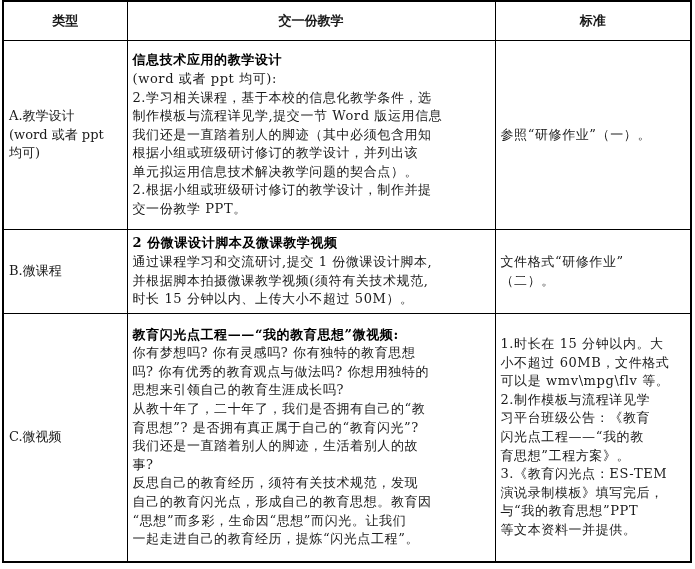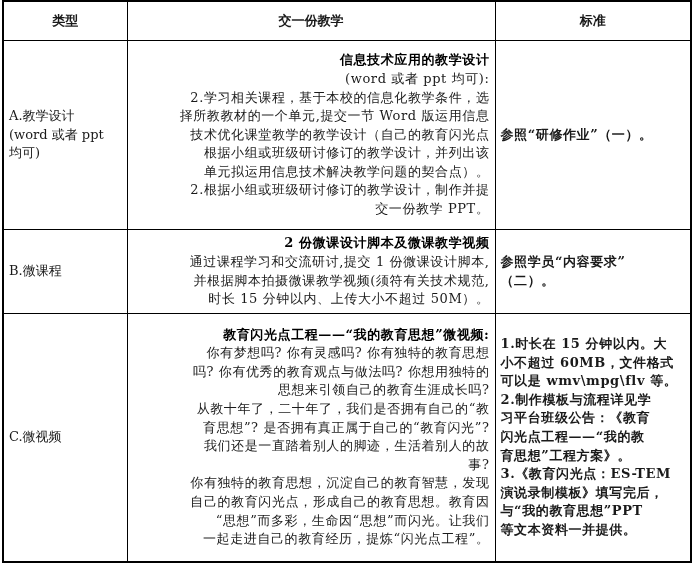--- a/index.html
+++ b/index.html
@@ -13,22 +13,22 @@
   table.doc td, table.doc th {
     border: 1px solid #000; vertical-align: middle; padding: 0 5px;
     font-size: 13px; line-height: 18.6px;
   }
   col.c1 { width: 124px; }
   col.c2 { width: 368px; }
   col.c3 { width: 196px; }
   th { font-family: "DejaVu Sans", "Liberation Sans", sans-serif; font-weight: bold;
        font-size: 13px; height: 38px; text-align: center; }
   td.type { padding-left: 6px; }
-  td.content { padding: 2px 6px; letter-spacing: 0.6px; text-align: right; }
-  td.std { padding: 2px 6px; letter-spacing: 0.6px; font-weight: bold; }
+  td.content { padding: 2px 6px; letter-spacing: 0.6px; }
+  td.std { padding: 2px 6px; letter-spacing: 0.6px; }
   .bold { font-weight: bold; color: #000; }
   .line { display: block; }
 </style>
 </head>
 <body>
 
 <table class="doc">
   <colgroup>
       <col class="c1">
       <col class="c2">
@@ -44,22 +44,22 @@
   <tr style="height:189px">
     <td class="type">
       <span class="line">A.教学设计</span>
       <span class="line">(word 或者 ppt</span>
       <span class="line">均可)</span>
     </td>
     <td class="content">
       <span class="line bold">信息技术应用的教学设计</span>
       <span class="line">(word 或者 ppt 均可):</span>
       <span class="line">2.学习相关课程，基于本校的信息化教学条件，选</span>
-      <span class="line">择所教教材的一个单元,提交一节 Word 版运用信息</span>
-      <span class="line">技术优化课堂教学的教学设计（自己的教育闪光点</span>
+      <span class="line">制作模板与流程详见学,提交一节 Word 版运用信息</span>
+      <span class="line">我们还是一直踏着别人的脚迹（其中必须包含用知</span>
       <span class="line">根据小组或班级研讨修订的教学设计，并列出该</span>
       <span class="line">单元拟运用信息技术解决教学问题的契合点）。</span>
       <span class="line">2.根据小组或班级研讨修订的教学设计，制作并提</span>
       <span class="line">交一份教学 PPT。</span>
     </td>
     <td class="std">
       <span class="line">参照“研修作业”（一）。</span>
     </td>
   </tr>
 
@@ -67,39 +67,39 @@
     <td class="type">
       <span class="line">B.微课程</span>
     </td>
     <td class="content">
       <span class="line bold">2 份微课设计脚本及微课教学视频</span>
       <span class="line">通过课程学习和交流研讨,提交 1 份微课设计脚本,</span>
       <span class="line">并根据脚本拍摄微课教学视频(须符有关技术规范,</span>
       <span class="line">时长 15 分钟以内、上传大小不超过 50M）。</span>
     </td>
     <td class="std">
-      <span class="line">参照学员“内容要求”</span>
+      <span class="line">文件格式“研修作业”</span>
       <span class="line">（二）。</span>
     </td>
   </tr>
 
   <tr style="height:248px">
     <td class="type">
       <span class="line">C.微视频</span>
     </td>
     <td class="content">
       <span class="line bold">教育闪光点工程——“我的教育思想”微视频:</span>
       <span class="line">你有梦想吗? 你有灵感吗? 你有独特的教育思想</span>
       <span class="line">吗? 你有优秀的教育观点与做法吗? 你想用独特的</span>
       <span class="line">思想来引领自己的教育生涯成长吗?</span>
       <span class="line">从教十年了，二十年了，我们是否拥有自己的“教</span>
       <span class="line">育思想”? 是否拥有真正属于自己的“教育闪光”?</span>
       <span class="line">我们还是一直踏着别人的脚迹，生活着别人的故</span>
       <span class="line">事?</span>
-      <span class="line">你有独特的教育思想，沉淀自己的教育智慧，发现</span>
+      <span class="line">反思自己的教育经历，须符有关技术规范，发现</span>
       <span class="line">自己的教育闪光点，形成自己的教育思想。教育因</span>
       <span class="line">“思想”而多彩，生命因“思想”而闪光。让我们</span>
       <span class="line">一起走进自己的教育经历，提炼“闪光点工程”。</span>
     </td>
     <td class="std">
       <span class="line">1.时长在 15 分钟以内。大</span>
       <span class="line">小不超过 60MB，文件格式</span>
       <span class="line">可以是 wmv\mpg\flv 等。</span>
       <span class="line">2.制作模板与流程详见学</span>
       <span class="line">习平台班级公告：《教育</span>

